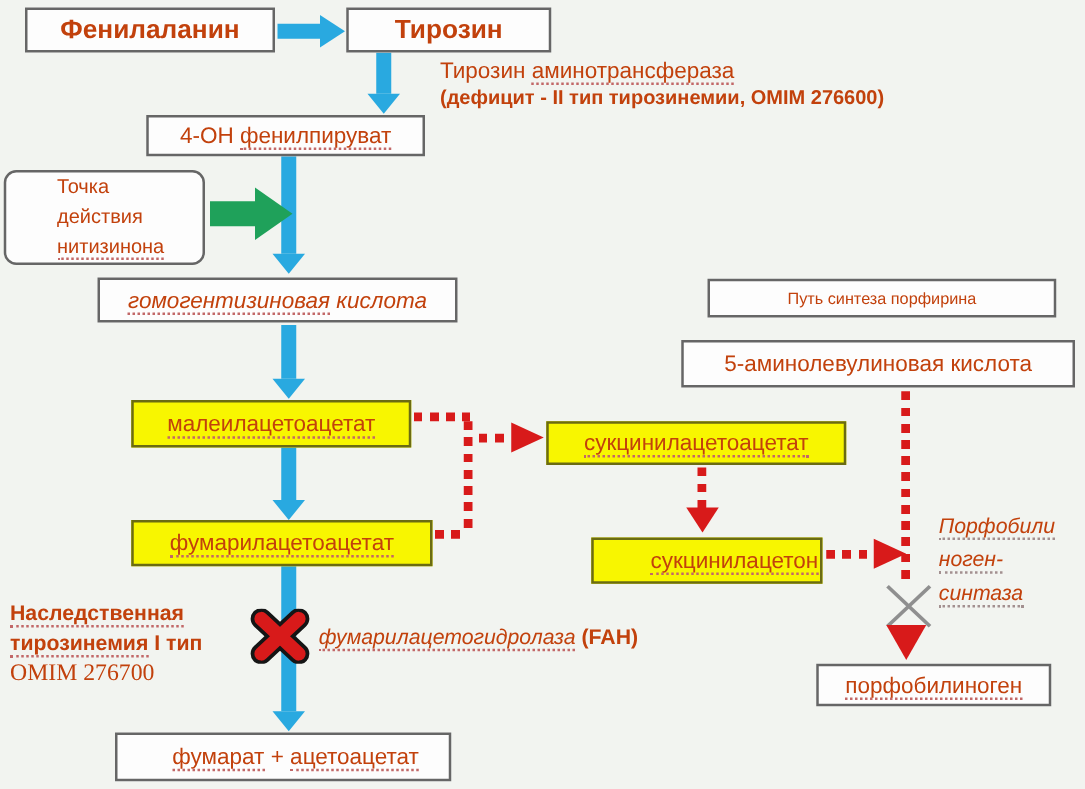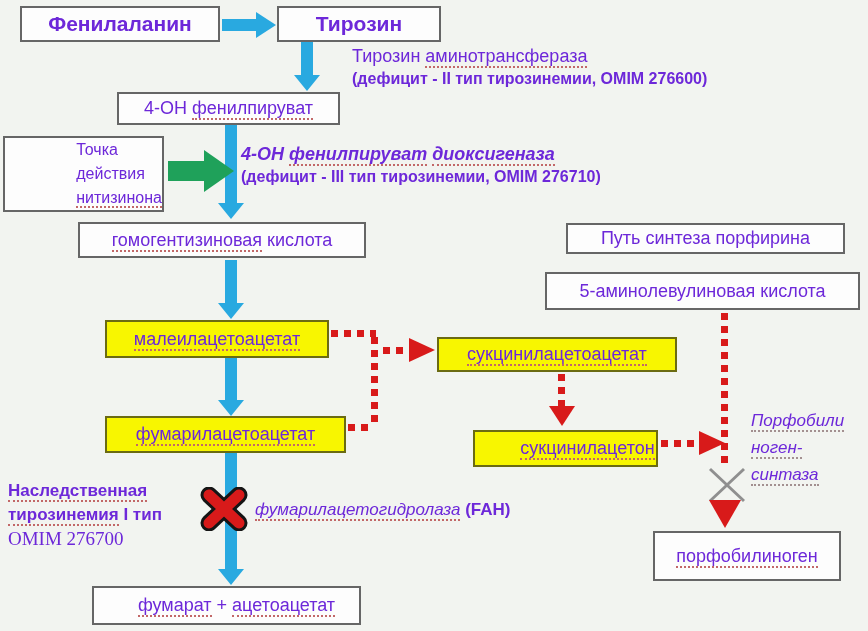--- a/index.html
+++ b/index.html
@@ -1,23 +1,23 @@
 <!DOCTYPE html>
 <html><head>
 <meta charset="utf-8">
 <style>
   html,body{margin:0;padding:0;background:#f2f4f0;}
   .diagram{position:relative;width:868px;height:631px;background:#f2f4f0;
-    font-family:"Liberation Sans",sans-serif;color:#6d28d9;overflow:hidden;}
+    font-family:"Liberation Sans",sans-serif;color:#c2410c;overflow:hidden;}
 
   .box{position:absolute;box-sizing:border-box;background:#fdfdfd;border:2px solid #666;
     display:flex;align-items:center;justify-content:center;font-size:18px;white-space:nowrap;}
   .box.big{font-weight:bold;font-size:21px;}
   .box.ybox{background:#f8f600;border-color:#6b6b12;}
-  .box.left{justify-content:flex-end;}
+  .box.left{justify-content:center;border-radius:10px;}
 
   .u{border-bottom:2px dotted #c26868;padding-bottom:0px;}
   .u2{border-bottom:2px dotted #a39090;}
 
   .bar{position:absolute;}
   .blue{background:#29a9e0;}
   .green{background:#1fa15a;}
   .head{position:absolute;width:0;height:0;}
 
   .rdh{position:absolute;height:7px;
@@ -97,26 +97,26 @@
   </div>
 
   <div class="box left" style="left:3px;top:136px;width:161px;height:76px;font-size:16px;padding-left:10px;">
     <div style="line-height:24px;">
       <div>Точка</div>
       <div>действия</div>
       <div><span class="u">нитизинона</span></div>
     </div>
   </div>
 
-  <div class="box" style="left:78px;top:222px;width:288px;height:36px;">
+  <div class="box" style="left:78px;top:222px;width:288px;height:36px;font-style:italic;">
     <div><span class="u">гомогентизиновая</span>
     <span>кислота</span></div>
   </div>
 
-  <div class="box" style="left:566px;top:223px;width:279px;height:31px;font-size:18px;">
+  <div class="box" style="left:566px;top:223px;width:279px;height:31px;font-size:13px;">
     <div><span>Путь синтеза порфирина</span></div>
   </div>
 
   <div class="box" style="left:545px;top:272px;width:315px;height:38px;justify-content:center;">
     <div><span>5-аминолевулиновая кислота</span></div>
   </div>
 
   <div class="box ybox" style="left:105px;top:320px;width:224px;height:38px;">
     <div><span class="u">малеилацетоацетат</span></div>
   </div>
@@ -126,42 +126,36 @@
   </div>
 
   <div class="box ybox" style="left:105px;top:416px;width:241px;height:37px;">
     <div><span class="u">фумарилацетоацетат</span></div>
   </div>
 
   <div class="box ybox" style="left:473px;top:430px;width:185px;height:37px;padding-left:44px;">
     <div><span class="u">сукцинилацетон</span></div>
   </div>
 
-  <div class="box" style="left:653px;top:531px;width:188px;height:50px;">
+  <div class="box" style="left:653px;top:531px;width:188px;height:34px;">
     <div><span class="u">порфобилиноген</span></div>
   </div>
 
   <div class="box" style="left:92px;top:586px;width:269px;height:39px;padding-left:20px;">
     <div><span class="u">фумарат</span>
     <span>+</span>
     <span class="u">ацетоацетат</span></div>
   </div>
 
   <div class="note" style="left:352px;top:46px;">
     <div class="enz-line1"><span>Тирозин</span>
       <span class="u">аминотрансфераза</span></div>
     <div class="enz-line2">(дефицит - II тип тирозинемии, OMIM 276600)</div>
   </div>
 
-  <div class="note" style="left:241px;top:144px;">
-    <div class="enz-line1 bi"><span>4-ОН</span>
-      <span class="u">фенилпируват</span>
-      <span class="u">диоксигеназа</span></div>
-    <div class="enz-line2">(дефицит - III тип тирозинемии, OMIM 276710)</div>
-  </div>
 
   <div class="note" style="left:255px;top:500px;font-size:17px;">
     <span class="it u">фумарилацетогидролаза</span>
     <b><span>(FAH)</span></b>
   </div>
 
   <div class="note it" style="left:751px;top:407px;font-size:17px;line-height:27px;">
     <div><span class="u2">Порфобили</span></div>
     <div><span class="u2">ноген-</span></div>
     <div><span class="u2">синтаза</span></div>

